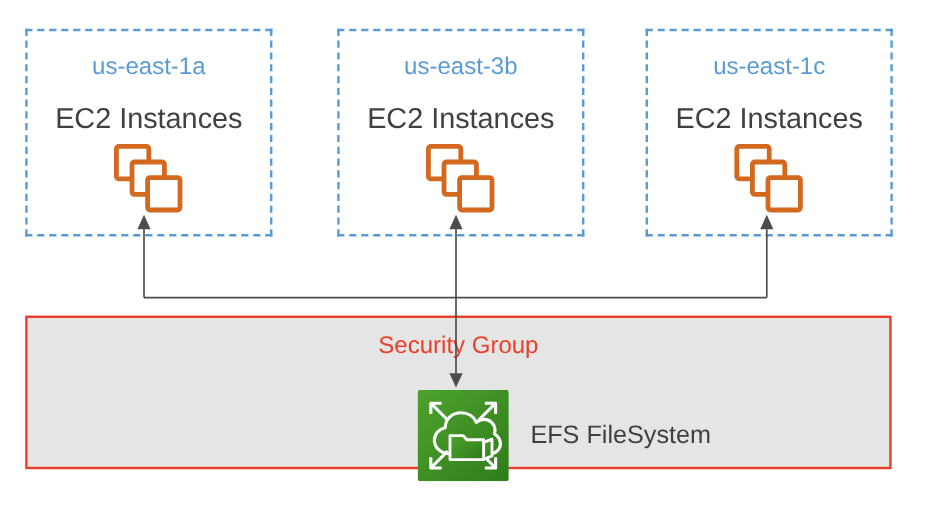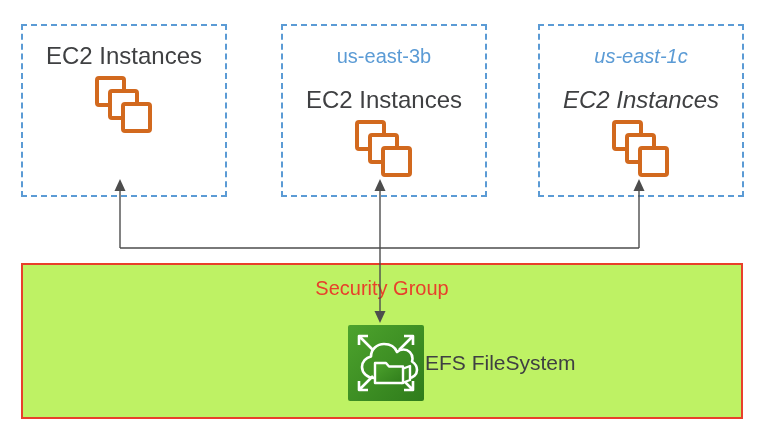--- a/index.html
+++ b/index.html
@@ -45,21 +45,21 @@
     top: 24px;
     width: 206px;
     height: 173px;
     border: 2px dashed var(--az-border);
     background: #ffffff;
     text-align: center;
     z-index: 1;
   }
   .az-box.az-0 { left: 21px; }
   .az-box.az-1 { left: 281px; }
-  .az-box.az-2 { left: 538px; font-style: italic; }
+  .az-box.az-2 { left: 538px; }
 
   .az-name {
     margin-top: 16px;
     font-size: 20px;
     line-height: 28px;
     color: var(--az-label);
   }
   .az-service {
     margin-top: 18px;
     font-size: 24px;
@@ -85,43 +85,43 @@
   .ec2-icon .sq1 { left: 0;    top: 0; }
   .ec2-icon .sq2 { left: 13px; top: 13px; }
   .ec2-icon .sq3 { left: 26px; top: 26px; }
 
   
   .sg-box {
     position: absolute;
     left: 21px;
     top: 263px;
     width: 722px;
-    height: 156px;
+    height: 128px;
     border: 2px solid var(--sg-red);
-    background: #bef264;
+    background: #e5e5e5;
     z-index: 1;
   }
   .sg-label {
     margin-top: 10px;
     text-align: center;
     font-size: 20px;
     line-height: 26px;
     color: var(--sg-red);
   }
   .efs-icon {
     position: absolute;
     left: 325px;
     top: 60px;
     width: 76px;
     height: 76px;
     z-index: 2;
   }
   .efs-label {
     position: absolute;
-    left: 402px;
+    left: 419px;
     top: 60px;
     height: 76px;
     line-height: 76px;
     font-size: 21px;
     color: var(--body-text);
     white-space: nowrap;
   }
 </style>
 </head>
 <body>
@@ -137,20 +137,21 @@
     <polygon points="639,179 633.5,191 644.5,191"></polygon>
 
     <path d="M120,248 H639"></path>
 
     <path d="M380,191 V311"></path>
     <polygon points="380,179 374.5,191 385.5,191"></polygon>
     <polygon points="380,323 374.5,311 385.5,311"></polygon>
   </svg>
 
   <div class="az-box az-0">
+    <div class="az-name">us-east-1a</div>
     <div class="az-service">EC2 Instances</div>
     <div class="ec2-icon">
       <span class="sq sq1"></span>
       <span class="sq sq2"></span>
       <span class="sq sq3"></span>
     </div>
   </div>
 
   <div class="az-box az-1">
     <div class="az-name">us-east-3b</div>

